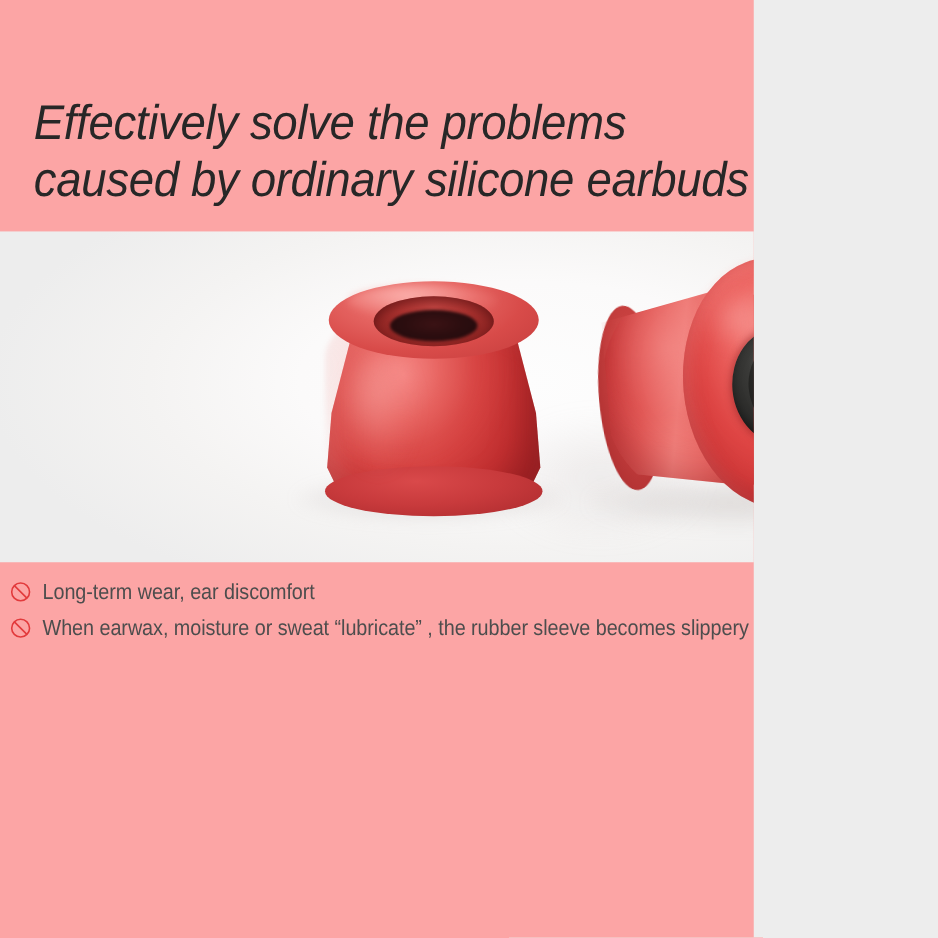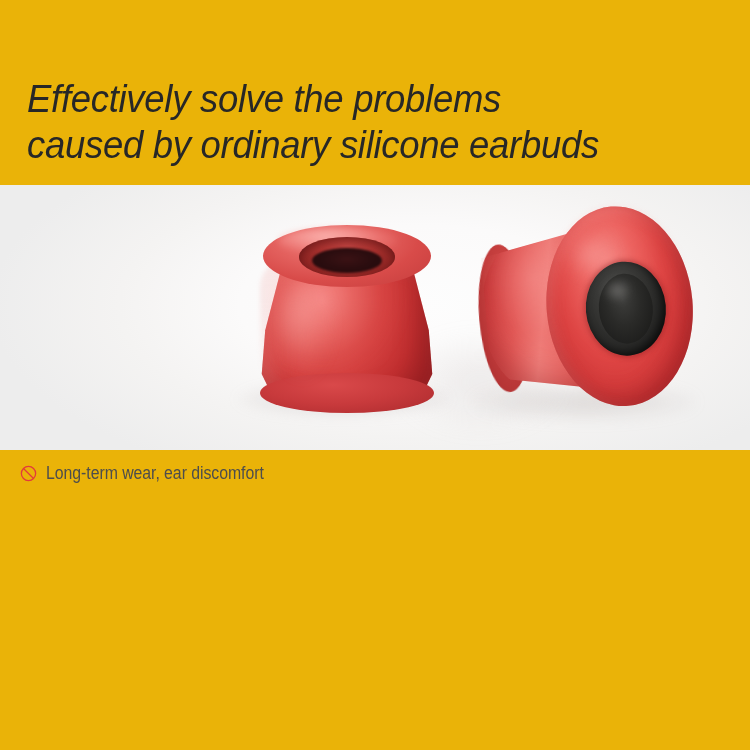--- a/index.html
+++ b/index.html
@@ -9,23 +9,23 @@
   }
   body {
     width: 750px;
     height: 750px;
     background: #ededed;
     font-family: "Liberation Sans", sans-serif;
     overflow: hidden;
   }
   .page {
     position: relative;
-    width: 750px;
+    width: 603px;
     height: 750px;
-    background: #eab308;
+    background: #fca5a5;
     overflow: hidden;
   }
 
   
   .headline {
     position: absolute;
     left: 27px;
     top: 76px;
     width: 700px;
   }
@@ -312,21 +312,21 @@
     height: 52px;
     border-radius: 50%;
     background: radial-gradient(ellipse at center,
       rgba(255,190,186,0.40) 0%, rgba(250,150,146,0.14) 55%, rgba(240,120,118,0) 82%);
     filter: blur(6px);
   }
 
   
   .bullets {
     position: absolute;
-    left: 20px;
+    left: 8px;
     top: 462px;
     width: 725px;
     text-align: right;
   }
   .bullet-row {
     display: flex;
     align-items: flex-start;
     height: 29px;
   }
   .bullet-icon {
@@ -395,16 +395,25 @@
         <svg viewBox="0 0 20 20" width="17" height="17">
           <circle cx="10" cy="10" r="8.4" fill="none" stroke="#e23a3c" stroke-width="1.5"></circle>
           <line x1="4.1" y1="4.1" x2="15.9" y2="15.9" stroke="#e23a3c" stroke-width="1.5"></line>
         </svg>
       </span>
       <span class="bullet-text">Long-term wear, ear discomfort</span>
     </div>
 
 
 
+    <div class="bullet-row">
+      <span class="bullet-icon">
+        <svg viewBox="0 0 20 20" width="17" height="17">
+          <circle cx="10" cy="10" r="8.4" fill="none" stroke="#e23a3c" stroke-width="1.5"></circle>
+          <line x1="4.1" y1="4.1" x2="15.9" y2="15.9" stroke="#e23a3c" stroke-width="1.5"></line>
+        </svg>
+      </span>
+      <span class="bullet-text">When earwax, moisture or sweat  “lubricate” , the rubber sleeve becomes slippery</span>
+    </div>
 
 
   </div>
 </div>
 
 </body></html>

